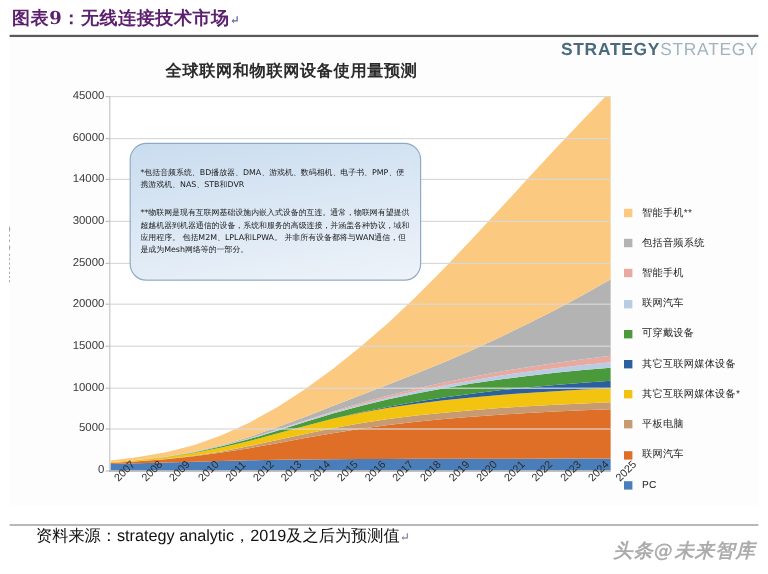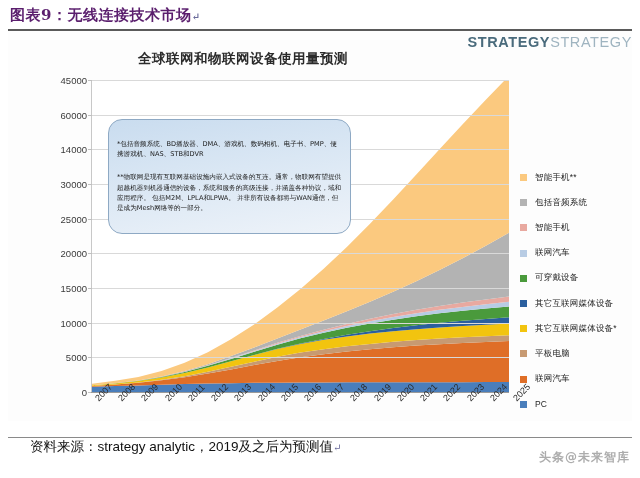--- a/index.html
+++ b/index.html
@@ -81,22 +81,22 @@
   #footer-rule{position:absolute;left:8px;top:437px;width:624px;height:1px;background:#8a8a8a;}
   #caption{
     position:absolute;left:12px;top:438px;
     font-family:"DejaVu Serif","Liberation Serif",serif;
     font-size:13.5px;color:#111;white-space:nowrap;margin-left:18px;
   }
   #caption .lat{font-family:"Liberation Sans",sans-serif;}
   #watermark{
     position:absolute;right:10px;top:449px;
     font-family:"DejaVu Sans","Liberation Sans",sans-serif;
-    font-size:12px;font-weight:bold;color:#8d8d8d;opacity:.72;
-    white-space:nowrap;letter-spacing:1px;
+    font-size:16px;font-weight:bold;color:#8d8d8d;opacity:.72;
+    white-space:nowrap;letter-spacing:1px;font-style:italic;
   }
   .pilcrow{color:#6a6a9a;font-size:10px;}
 </style>
 </head>
 <body>
 
 <div id="doc-title">
   <span>图表9：无线连接技术市场</span><span class="pilcrow">↵</span>
 </div>
 <div id="title-rule"></div>

